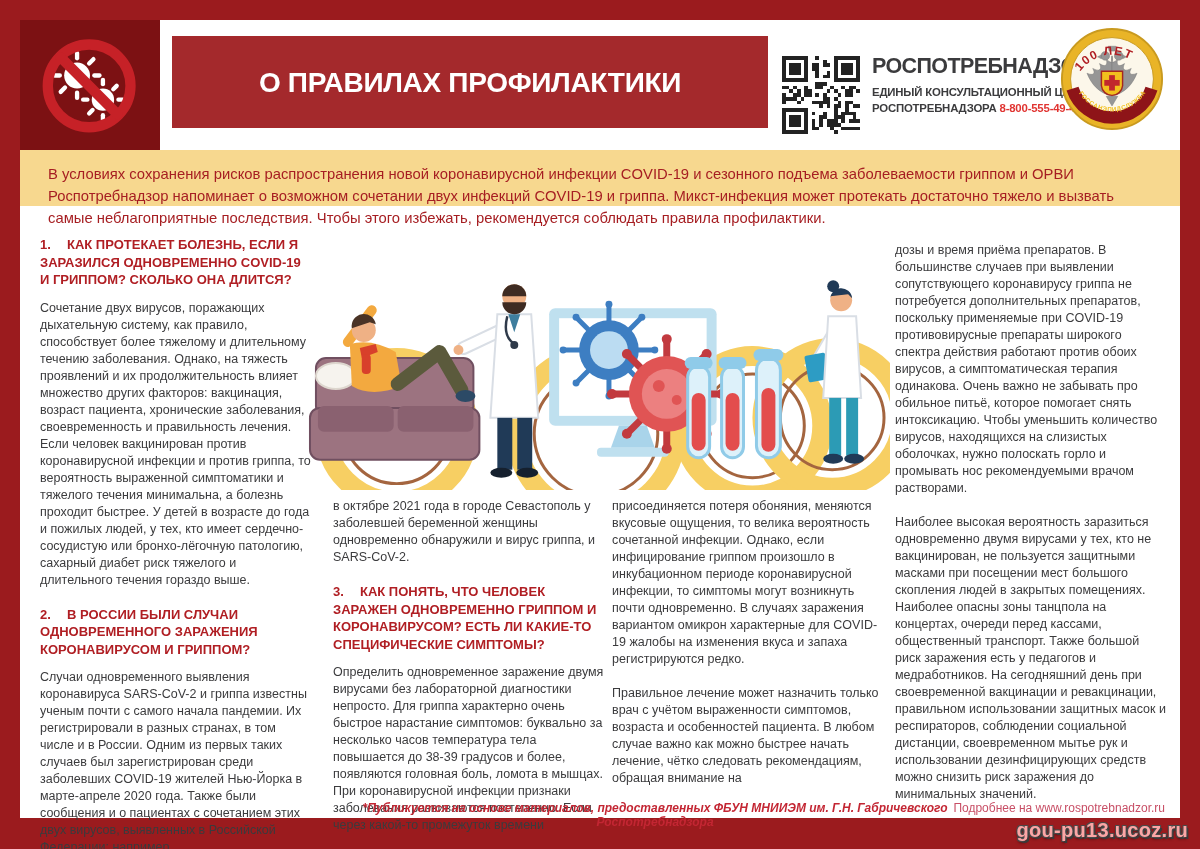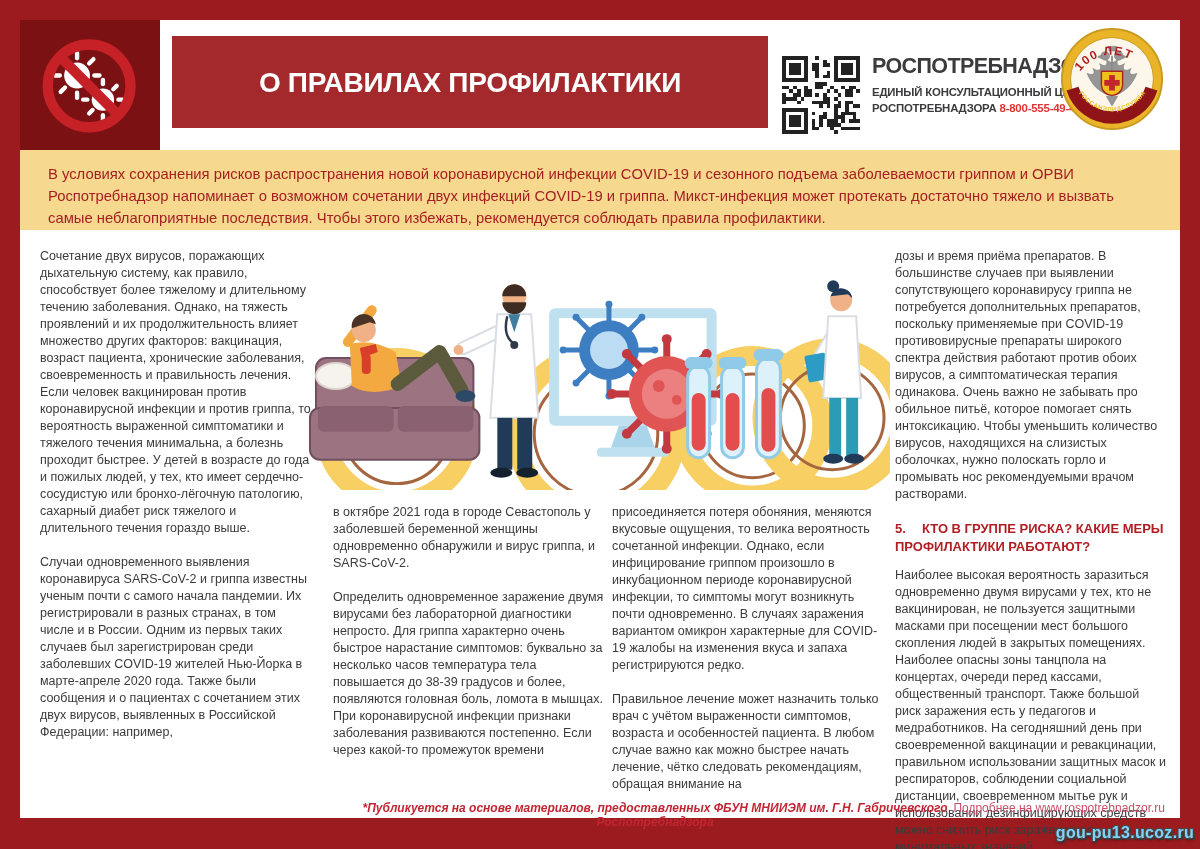--- a/index.html
+++ b/index.html
@@ -14,39 +14,39 @@
           display:flex;flex-direction:column;align-items:center;justify-content:center;}
   .banner div{color:#fff;font-weight:bold;font-size:28px;line-height:37px;letter-spacing:-0.3px;white-space:nowrap;}
   .qr{position:absolute;left:762px;top:36px;width:78px;height:78px;}
   .brand{position:absolute;left:852px;top:34px;font-size:21.5px;font-weight:bold;color:#3B3B3D;letter-spacing:-0.6px;white-space:nowrap;}
   .sub1{position:absolute;left:852px;top:66px;font-size:11.4px;font-weight:bold;color:#3B3B3D;letter-spacing:-0.2px;white-space:nowrap;}
   .sub2{position:absolute;left:852px;top:82px;font-size:11.4px;font-weight:bold;color:#3B3B3D;letter-spacing:-0.2px;white-space:nowrap;}
   .sub2 .phone{color:#E03431;}
   .emblem{position:absolute;left:1040px;top:5px;width:104px;height:108px;}
 
   
-  .intro{position:absolute;left:0;top:130px;width:1160px;height:80px;background:#F7D88F;box-sizing:border-box;
+  .intro{position:absolute;left:0;top:130px;width:1160px;height:56px;background:#F7D88F;box-sizing:border-box;
          padding:13px 28px 8px 28px;color:#A61E22;font-size:14.8px;line-height:22px;}
 
   
   .col{position:absolute;width:272px;top:216px;}
   .col1{left:20px;} .col2{left:313px;top:472px;} .col3{left:592px;top:472px;} .col4{left:875px;}
   .q{color:#B01E23;font-weight:bold;font-size:13px;line-height:17.5px;margin:0 0 11px 0;}
   .q .num{display:inline-block;min-width:27px;}
-  .a{color:#3B3B3D;font-size:12.5px;line-height:17px;margin:12px 0 17px 0;}
+  .a{color:#3B3B3D;font-size:12.5px;line-height:17px;margin:6px 0 17px 0;}
 
   
   .illus{position:absolute;left:282px;top:238px;width:588px;height:232px;}
 
   
   .footnote{position:absolute;left:310px;top:781px;width:650px;text-align:center;
             font-size:12px;font-style:italic;font-weight:bold;color:#C32633;}
   .moreinfo{position:absolute;right:15px;top:781px;font-size:12px;color:#C84F66;}
 
-  .watermark{position:absolute;right:6px;bottom:7px;font-size:16px;font-weight:bold;color:#7dd3fc;letter-spacing:0.3px;
+  .watermark{position:absolute;right:12px;bottom:7px;font-size:20px;font-weight:bold;color:#fca5a5;letter-spacing:0.3px;
              text-shadow:-1px -1px 0 #4a4a4a,1px -1px 0 #4a4a4a,-1px 1px 0 #4a4a4a,2px 2px 0 #3a3a3a,0 2px 3px rgba(0,0,0,.55);}
 </style>
 </head>
 <body>
 
 <div class="poster">
   <div class="page">
 
     <div class="badge">
       <svg width="112" height="112" viewBox="0 0 130 130">
@@ -250,37 +250,39 @@
           <textPath href="#arcBotT" xlink:href="#arcBotT" startOffset="8%"><tspan>ГОССАНЭПИДСЛУЖБА</tspan></textPath>
         </text>
       </svg>
     </div>
 
     <div class="intro">
       <span>В условиях сохранения рисков распространения новой коронавирусной инфекции COVID-19 и сезонного подъема заболеваемости гриппом и ОРВИ Роспотребнадзор напоминает о возможном сочетании двух инфекций COVID-19 и гриппа. Микст-инфекция может протекать достаточно тяжело и вызвать самые неблагоприятные последствия. Чтобы этого избежать, рекомендуется соблюдать правила профилактики.</span>
     </div>
 
     <div class="col col1">
+      <p class="q"><span class="num">1.</span><span>КАК ПРОТЕКАЕТ БОЛЕЗНЬ, ЕСЛИ Я ЗАРАЗИЛСЯ ОДНОВРЕМЕННО COVID-19 И ГРИППОМ? СКОЛЬКО ОНА ДЛИТСЯ?</span></p>
       <p class="a">Сочетание двух вирусов, поражающих дыхательную систему, как правило, способствует более тяжелому и длительному течению заболевания. Однако, на тяжесть проявлений и их продолжительность влияет множество других факторов: вакцинация, возраст пациента, хронические заболевания, своевременность и правильность лечения. Если человек вакцинирован против коронавирусной инфекции и против гриппа, то вероятность выраженной симптоматики и тяжелого течения минимальна, а болезнь проходит быстрее. У детей в возрасте до года и пожилых людей, у тех, кто имеет сердечно-сосудистую или бронхо-лёгочную патологию, сахарный диабет риск тяжелого и длительного течения гораздо выше.</p>
+      <p class="q"><span class="num">2.</span><span>В РОССИИ БЫЛИ СЛУЧАИ ОДНОВРЕМЕННОГО ЗАРАЖЕНИЯ КОРОНАВИРУСОМ И ГРИППОМ?</span></p>
       <p class="a">Случаи одновременного выявления коронавируса SARS-CoV-2 и гриппа известны ученым почти с самого начала пандемии. Их регистрировали в разных странах, в том числе и в России. Одним из первых таких случаев был зарегистрирован среди заболевших COVID-19 жителей Нью-Йорка в марте-апреле 2020 года. Также были сообщения и о пациентах с сочетанием этих двух вирусов, выявленных в Российской Федерации: например,</p>
     </div>
 
     <div class="col col2">
       <p class="a">в октябре 2021 года в городе Севастополь у заболевшей беременной женщины одновременно обнаружили и вирус гриппа, и SARS-CoV-2.</p>
+      <p class="q"><span class="num">3.</span><span>КАК ПОНЯТЬ, ЧТО ЧЕЛОВЕК ЗАРАЖЕН ОДНОВРЕМЕННО ГРИППОМ И КОРОНАВИРУСОМ? ЕСТЬ ЛИ КАКИЕ-ТО СПЕЦИФИЧЕСКИЕ СИМПТОМЫ?</span></p>
       <p class="a">Определить одновременное заражение двумя вирусами без лабораторной диагностики непросто. Для гриппа характерно очень быстрое нарастание симптомов: буквально за несколько часов температура тела повышается до 38-39 градусов и более, появляются головная боль, ломота в мышцах. При коронавирусной инфекции признаки заболевания развиваются постепенно. Если через какой-то промежуток времени</p>
     </div>
 
     <div class="col col3">
       <p class="a">присоединяется потеря обоняния, меняются вкусовые ощущения, то велика вероятность сочетанной инфекции. Однако, если инфицирование гриппом произошло в инкубационном периоде коронавирусной инфекции, то симптомы могут возникнуть почти одновременно. В случаях заражения вариантом омикрон характерные для COVID-19 жалобы на изменения вкуса и запаха регистрируются редко.</p>
       <p class="a">Правильное лечение может назначить только врач с учётом выраженности симптомов, возраста и особенностей пациента. В любом случае важно как можно быстрее начать лечение, чётко следовать рекомендациям, обращая внимание на</p>
     </div>
 
     <div class="col col4">
       <p class="a">дозы и время приёма препаратов. В большинстве случаев при выявлении сопутствующего коронавирусу гриппа не потребуется дополнительных препаратов, поскольку применяемые при COVID-19 противовирусные препараты широкого спектра действия работают против обоих вирусов, а симптоматическая терапия одинакова. Очень важно не забывать про обильное питьё, которое помогает снять интоксикацию. Чтобы уменьшить количество вирусов, находящихся на слизистых оболочках, нужно полоскать горло и промывать нос рекомендуемыми врачом растворами.</p>
-      <p class="q"><span class="num">5.</span><span>КТО В ГРУППЕ РИСКА? КАКИЕ МЕРЫ ПРОФИЛАКТИКИ РАБОТАЮТ?</span></p>
       <p class="a">Наиболее высокая вероятность заразиться одновременно двумя вирусами у тех, кто не вакцинирован, не пользуется защитными масками при посещении мест большого скопления людей в закрытых помещениях. Наиболее опасны зоны танцпола на концертах, очереди перед кассами, общественный транспорт. Также большой риск заражения есть у педагогов и медработников. На сегодняшний день при своевременной вакцинации и ревакцинации, правильном использовании защитных масок и респираторов, соблюдении социальной дистанции, своевременном мытье рук и использовании дезинфицирующих средств можно снизить риск заражения до минимальных значений.</p>
     </div>
 
     <svg class="illus" viewBox="0 0 590 232">
 
       <g fill="none">
         <circle cx="95" cy="172" r="72" stroke="#F7CF63" stroke-width="20"></circle>
         <circle cx="95" cy="172" r="54" stroke="#A4653F" stroke-width="3"></circle>
         <circle cx="295" cy="176" r="80" stroke="#F7CF63" stroke-width="20"></circle>
         <circle cx="295" cy="176" r="62" stroke="#A4653F" stroke-width="3"></circle>

